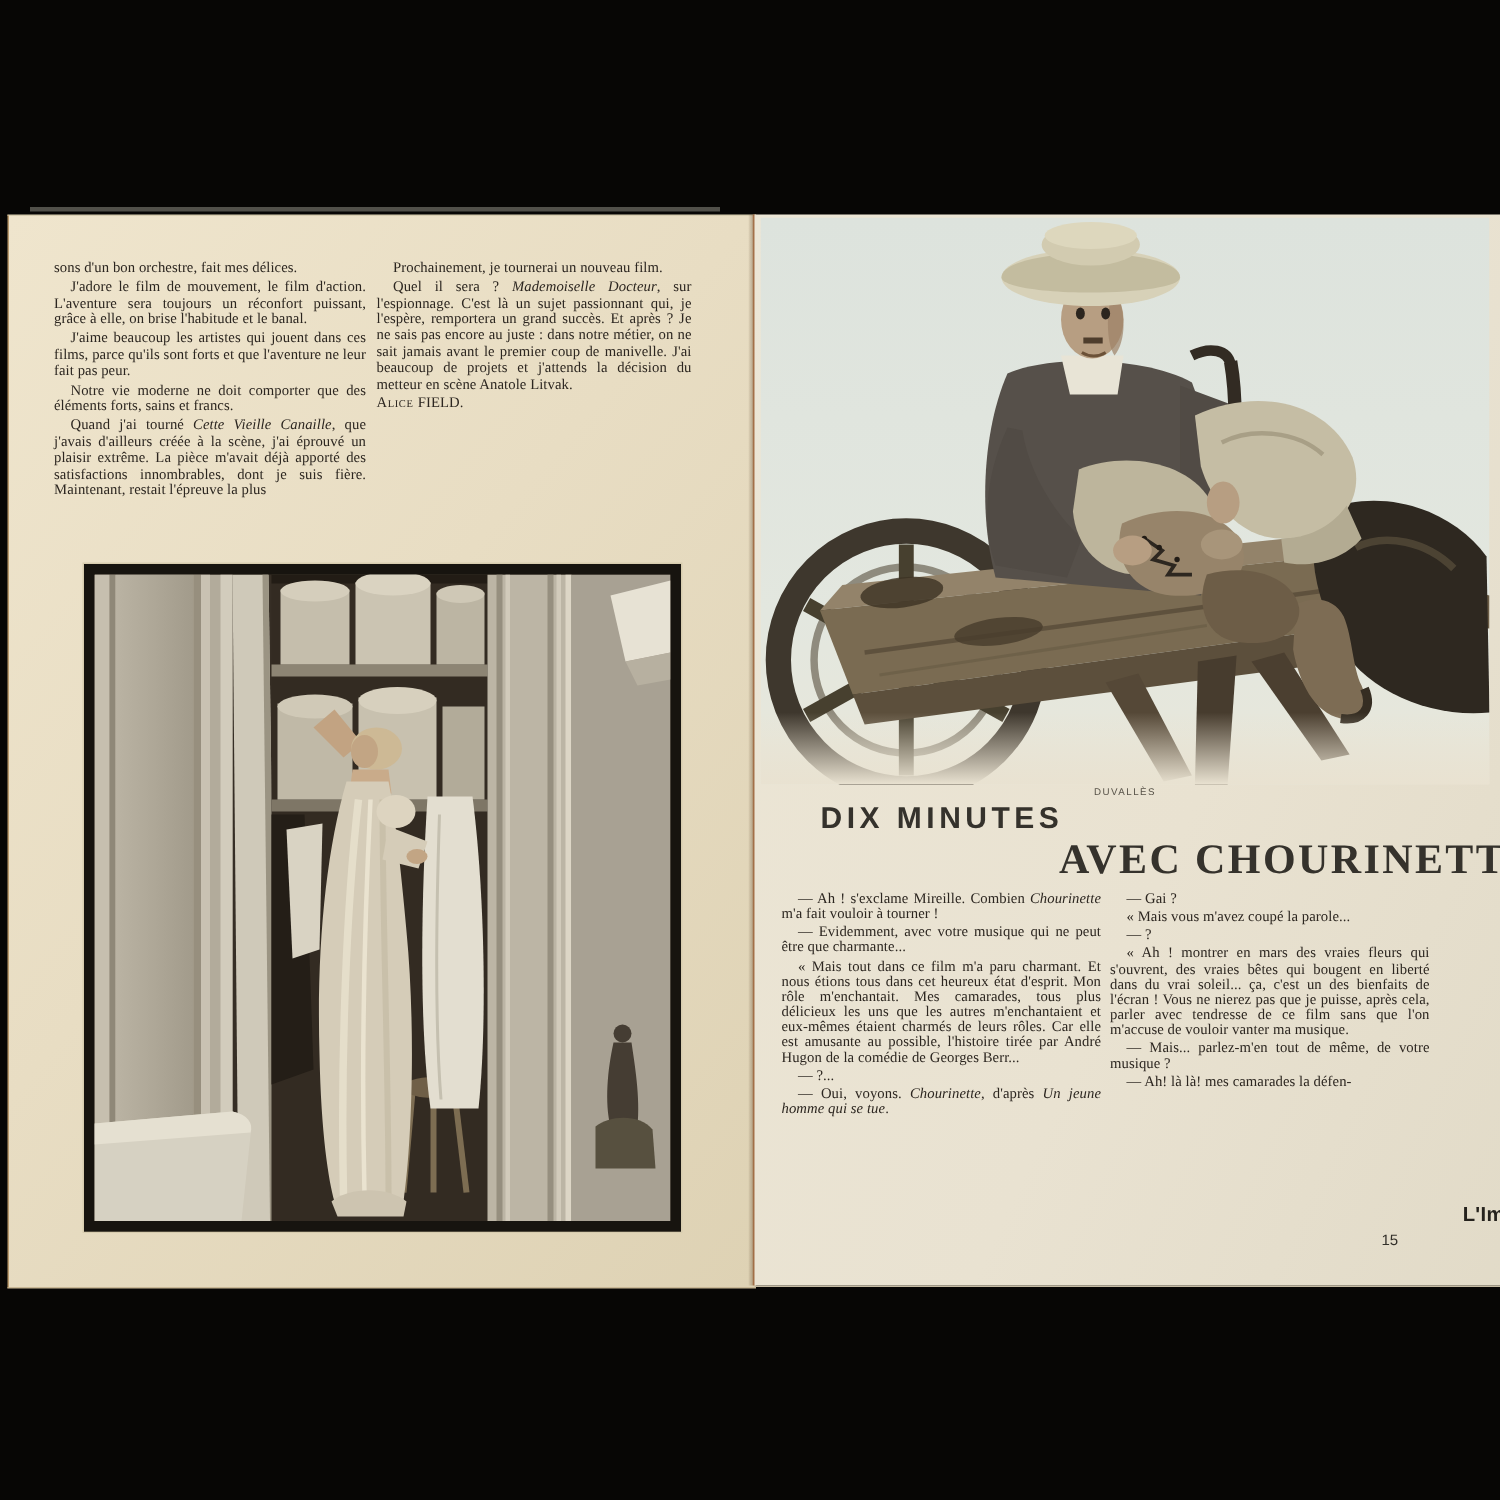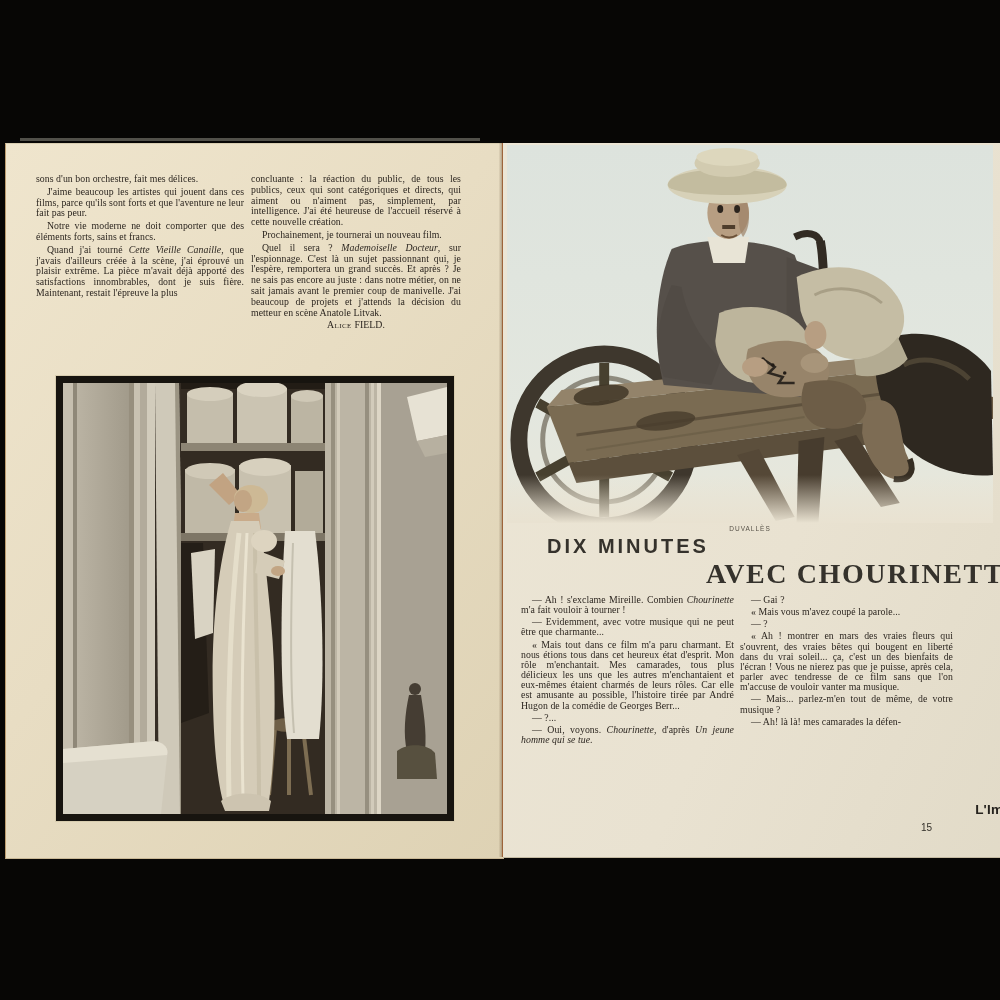--- a/index.html
+++ b/index.html
@@ -73,29 +73,29 @@
 </style>
 </head>
 <body>
 
 <div class="spread">
   <div class="top-edge"></div>
 
   <div class="page page-left">
     <div class="col pl-col1">
         <p><span>sons d'un bon orchestre, fait mes délices.</span></p>
+        <p class="indent"><span>J'adore le film de mouvement, le film d'action. L'aventure sera toujours un réconfort puissant, grâce à elle, on brise l'habitude et le banal.</span></p>
         <p class="indent"><span>J'aime beaucoup les artistes qui jouent dans ces films, parce qu'ils sont forts et que l'aventure ne leur fait pas peur.</span></p>
         <p class="indent"><span>Notre vie moderne ne doit comporter que des éléments forts, sains et francs.</span></p>
         <p class="indent"><span>Quand j'ai tourné </span><span class="it">Cette Vieille Canaille</span><span>, que j'avais d'ailleurs créée à la scène, j'ai éprouvé un plaisir extrême. La pièce m'avait déjà apporté des satisfactions innombrables, dont je suis fière. Maintenant, restait l'épreuve la plus</span></p>
       </div>
     <div class="col pl-col2">
-        <p><span>concluante : la réaction du public, de tous les publics, ceux qui sont catégoriques et directs, qui aiment ou n'aiment pas, simplement, par intelligence. J'ai été heureuse de l'accueil réservé à cette nouvelle création.</span></p>
         <p class="indent"><span>Prochainement, je tournerai un nouveau film.</span></p>
         <p class="indent"><span>Quel il sera ? </span><span class="it">Mademoiselle Docteur</span><span>, sur l'espionnage. C'est là un sujet passionnant qui, je l'espère, remportera un grand succès. Et après ? Je ne sais pas encore au juste : dans notre métier, on ne sait jamais avant le premier coup de manivelle. J'ai beaucoup de projets et j'attends la décision du metteur en scène Anatole Litvak.</span></p>
-        <p style="text-align: center;"><span class="sc">Alice </span><span>FIELD.</span></p>
+        <p style="text-align: left;"><span class="sc">Alice </span><span>FIELD.</span></p>
       </div>
 
     <div class="photo-left">
       <svg viewBox="0 0 384 431" width="384" height="431" preserveAspectRatio="none">
         <defs>
           <linearGradient id="wallg" x1="0" y1="0" x2="1" y2="0">
             <stop offset="0" stop-color="#bab3a3"></stop>
               <stop offset="1" stop-color="#a29b8b"></stop>
           </linearGradient>
         </defs>

